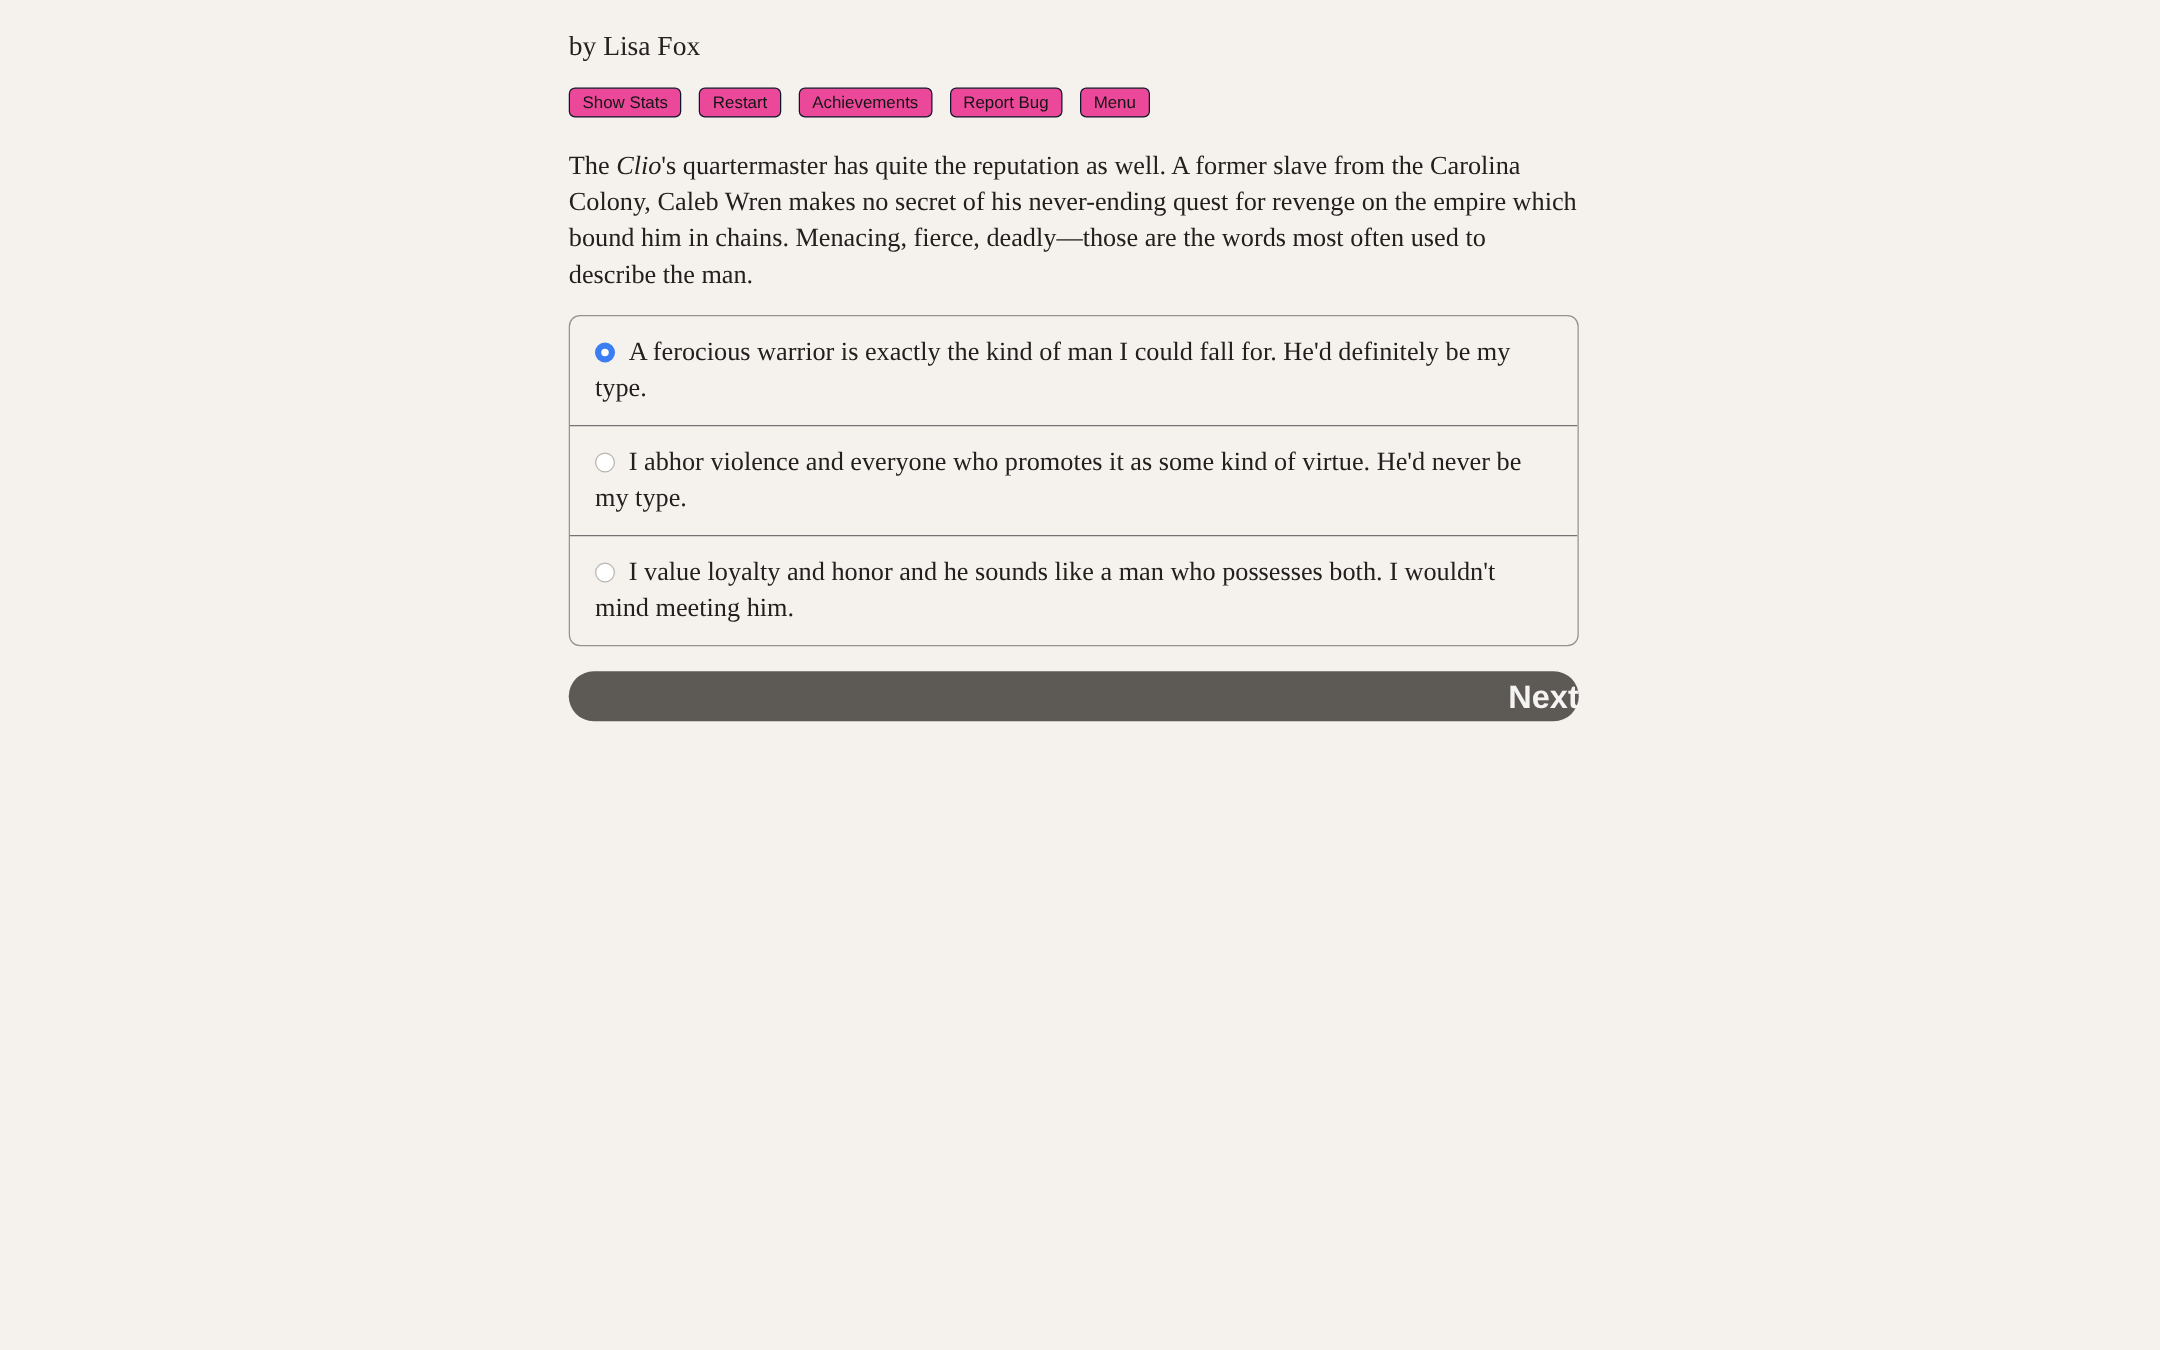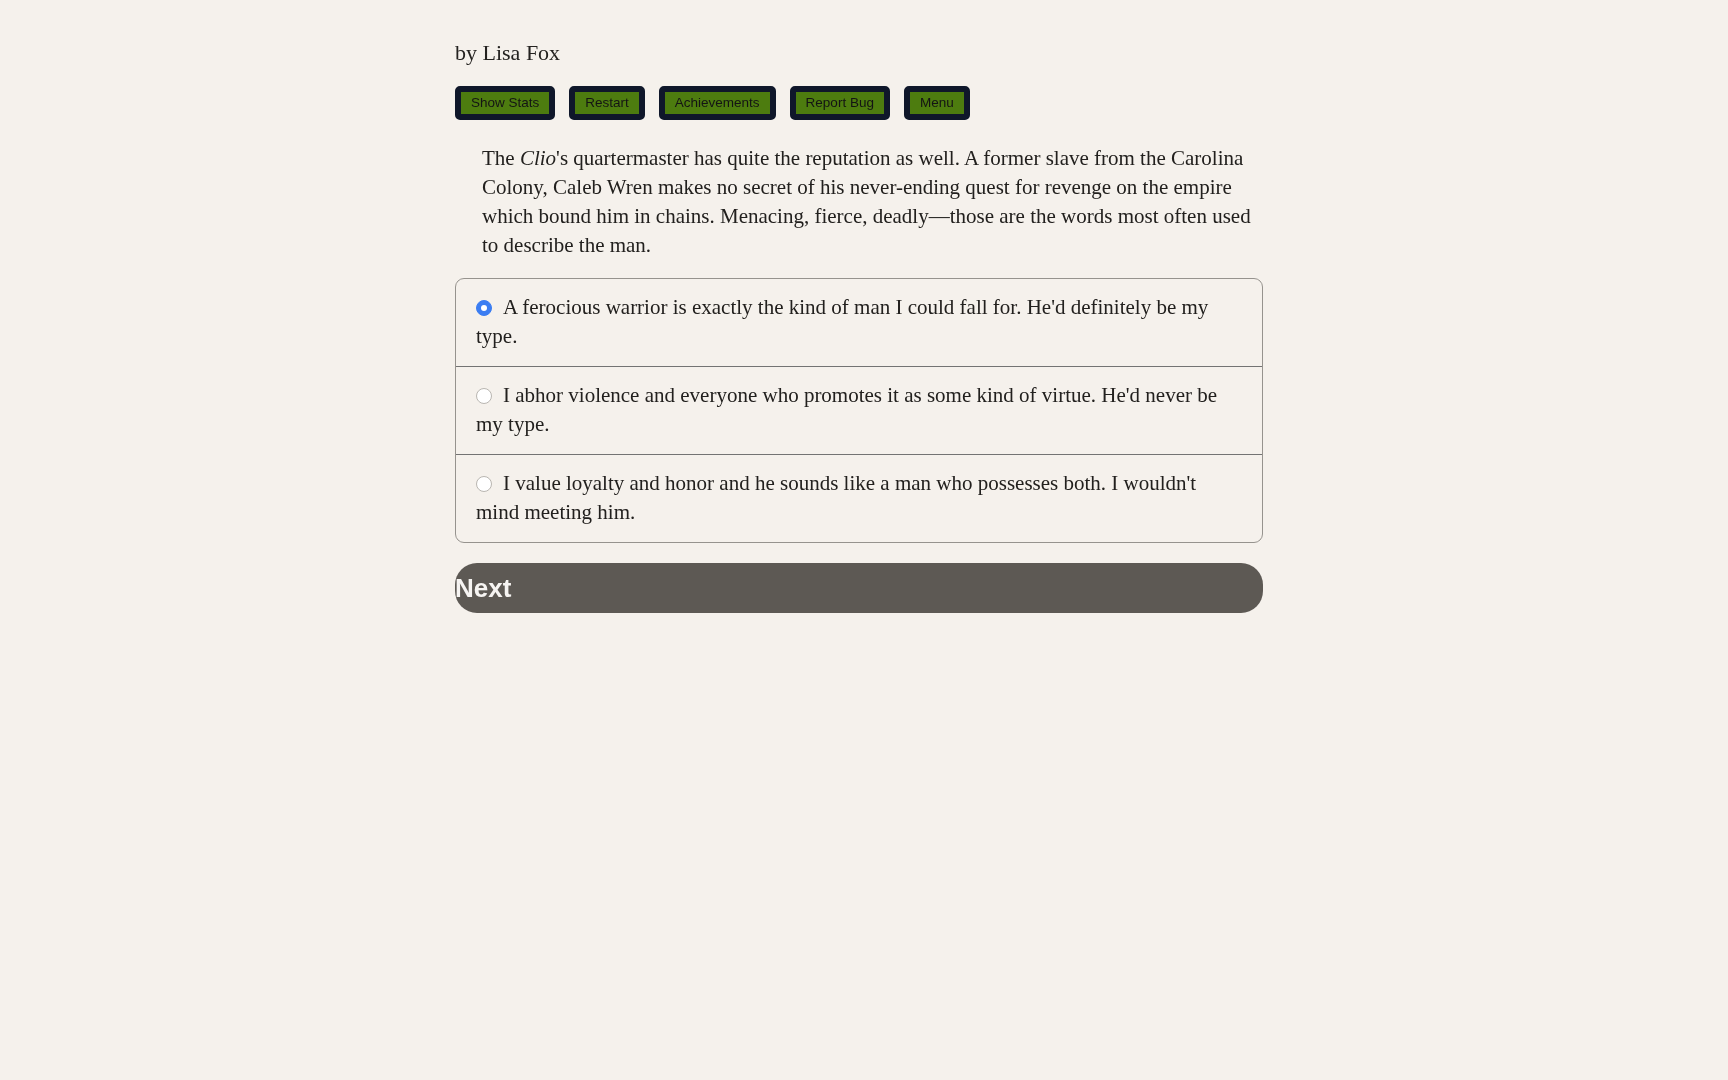--- a/index.html
+++ b/index.html
@@ -19,43 +19,41 @@
   .title {
     font-size: 30px;
     font-weight: 700;
     line-height: 40px;
     letter-spacing: 0.2px;
     color: #242220;
   }
   .byline {
     font-size: 22px;
     font-weight: 400;
-    margin-top: 16px;
     color: #242220;
   }
   .toolbar {
     margin-top: 20px;
     display: flex;
     gap: 14px;
     align-items: center;
   }
   .toolbar button {
     font-family: "Liberation Sans", sans-serif;
     font-size: 13.5px;
     color: #141414;
-    background: #4d7c0f;
-    border: 6px solid #0f172a;
+    background: #ec4899;
+    border: 1px solid #0f172a;
     border-radius: 5px;
     padding: 3px 10px 4px 10px;
     line-height: 15px;
     cursor: pointer;
   }
   .story {
     margin-top: 24px;
-    margin-left: 27px;
   }
   .story p {
     font-size: 21px;
     line-height: 29px;
     margin-bottom: 18px;
     color: #22201e;
   }
   .story .it { font-style: italic; }
   .options-box {
     margin-top: 4px;
@@ -98,27 +96,27 @@
     border-radius: 50%;
     background: #ffffff;
   }
   .next-btn {
     display: block;
     width: 100%;
     margin-top: 20px;
     background: #5d5954;
     border: none;
     border-radius: 22px;
-    height: 50px;
+    height: 40px;
     color: #f6f4f2;
     font-family: "Liberation Sans", sans-serif;
     font-size: 26px;
     font-weight: 700;
     cursor: pointer;
-    text-align: left;
+    text-align: right;
   }
 </style>
 </head>
 <body>
 
 <div class="content">
 
 
   <div class="byline">by Lisa Fox</div>
 

